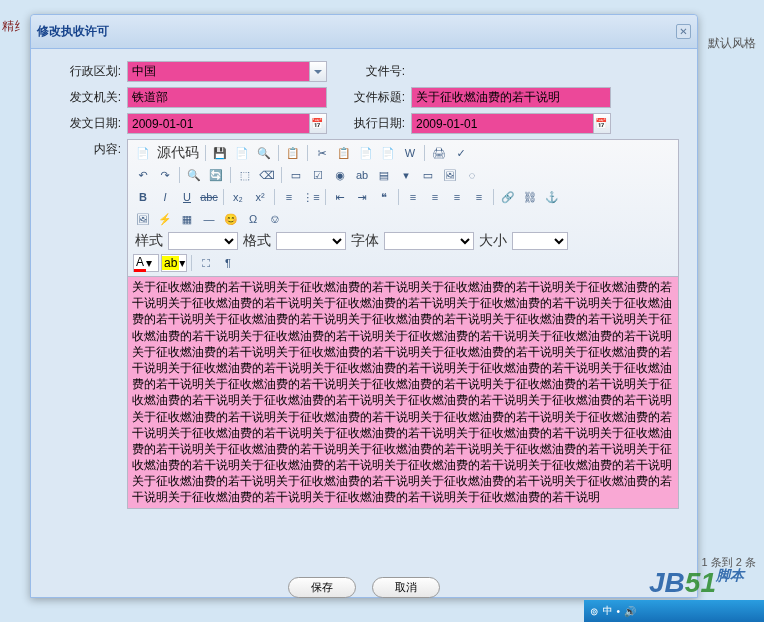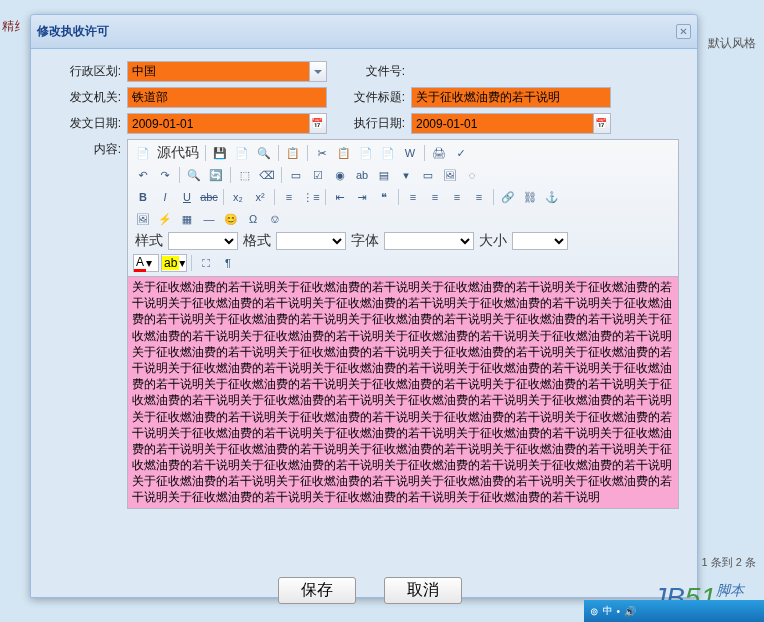--- a/index.html
+++ b/index.html
@@ -7,44 +7,44 @@
 .bg-text { position: absolute; top: 18px; left: 2px; color: #7f1d1d; font-size: 12px; }
 .bg-right { position: absolute; top: 35px; right: 8px; color: #555; font-size: 12px; }
 .bg-bottom { position: absolute; bottom: 52px; right: 8px; color: #555; font-size: 11px; }
 .dialog { position: absolute; top: 14px; left: 30px; width: 668px; height: 584px; background: #dce8f4; border: 1px solid #99bbe8; border-radius: 4px 4px 0 0; box-shadow: 0 2px 8px rgba(0,0,0,0.3); }
 .titlebar { height: 34px; background: linear-gradient(#dae7f6, #c2d7ed); border-bottom: 1px solid #99bbe8; display: flex; align-items: center; padding: 0 6px; border-radius: 4px 4px 0 0; }
 .titlebar-text { font-weight: bold; color: #15428b; flex: 1; }
 .close-btn { width: 15px; height: 15px; background: #d6e3f2; border: 1px solid #8ba9c9; border-radius: 2px; display: flex; align-items: center; justify-content: center; cursor: pointer; color: #5d7a9c; font-size: 10px; }
 .dialog-body { padding: 12px 18px 8px 18px; height: 524px; }
 .form-row { display: flex; margin-bottom: 5px; align-items: center; }
 .form-label { width: 78px; text-align: right; color: #222; padding-right: 6px; }
-.form-input { height: 21px; border: 1px solid #b5b8c8; background: #f97316; padding: 1px 4px; font-size: 12px; }
+.form-input { height: 21px; border: 1px solid #b5b8c8; background: #ec4899; padding: 1px 4px; font-size: 12px; }
 .form-input.selected { background: #316ac5; color: #fff; }
 .input-wrap { position: relative; display: inline-block; }
 .dd-btn { position: absolute; right: 1px; top: 1px; width: 17px; height: 19px; background: linear-gradient(#fff,#e1e8f0); border-left: 1px solid #b5b8c8; display: flex; align-items: center; justify-content: center; cursor: pointer; }
 .dd-btn::after { content: ""; border: 4px solid transparent; border-top-color: #5d7a9c; margin-top: 4px; }
 .date-btn { position: absolute; right: 1px; top: 1px; width: 17px; height: 19px; background: linear-gradient(#fff,#e1e8f0); border-left: 1px solid #b5b8c8; display: flex; align-items: center; justify-content: center; cursor: pointer; font-size: 10px; color: #5d7a9c; }
 .content-row { display: flex; }
 .content-label { width: 78px; text-align: right; color: #222; padding-right: 6px; padding-top: 2px; }
 .editor { flex: 1; }
 .toolbar { background: linear-gradient(#f7f8fa,#e7eef6); border: 1px solid #b5b8c8; padding: 2px; }
 .tb-row { display: flex; align-items: center; padding: 1px 2px; flex-wrap: nowrap; min-height: 22px; }
 .tb-btn { width: 20px; height: 20px; margin: 0 1px; display: inline-flex; align-items: center; justify-content: center; cursor: pointer; color: #3b5a82; font-size: 11px; border-radius: 2px; }
 .tb-sep { width: 1px; height: 16px; background: #bcc8d6; margin: 0 3px; }
 .tb-text { font-size: 14px; color: #333; padding: 0 3px; }
 .tb-select { height: 18px; border: 1px solid #b5b8c8; background: #fff; font-size: 11px; margin: 0 2px; }
 .tb-colorbtn { width: 26px; height: 18px; border: 1px solid #b5b8c8; background: #fff; margin: 0 1px; display: inline-flex; align-items: center; cursor: pointer; }
 .editor-content { border: 1px solid #b5b8c8; border-top: none; background: #f9a8d4; height: 232px; overflow-y: scroll; padding: 2px 4px; font-size: 12px; line-height: 1.35; color: #000; word-break: break-all; }
 .editor-content::-webkit-scrollbar { width: 16px; }
 .editor-content::-webkit-scrollbar-track { background: #e8eef5; }
 .editor-content::-webkit-scrollbar-thumb { background: #c2d4e8; border: 1px solid #9cb8d6; }
 .dialog-footer { display: flex; justify-content: center; gap: 16px; padding: 4px 0; }
-.btn { padding: 2px 22px; background: linear-gradient(#fefefe,#e8e8e8); border: 1px solid #9a9a9a; border-radius: 3px; cursor: pointer; font-size: 16px; margin-left: 12px; }
+.btn { padding: 2px 22px; background: linear-gradient(#fefefe,#e8e8e8); border: 1px solid #9a9a9a; border-radius: 11px; cursor: pointer; font-size: 11px; }
 .taskbar { position: absolute; bottom: 0; right: 0; width: 180px; height: 22px; background: linear-gradient(#2a9de0,#1570b8); display: flex; align-items: center; padding: 0 6px; gap: 4px; color: #fff; font-size: 10px; }
-.watermark { position: absolute; bottom: 8px; right: 20px; font-size: 28px; font-weight: normal; color: #1c5aa3; font-style: italic; opacity: 0.85; pointer-events: none; }
+.watermark { position: absolute; bottom: 23px; right: 20px; font-size: 28px; font-weight: bold; color: #1c5aa3; font-style: italic; opacity: 0.85; pointer-events: none; }
 .watermark .g { color: #2c8c2c; }
 </style>
 </head>
 <body>
 
 <div class="bg-text">精纟</div>
 <div class="bg-right">默认风格</div>
 <div class="bg-bottom">第 1 条到 2 条</div>
 
 <div class="dialog">

